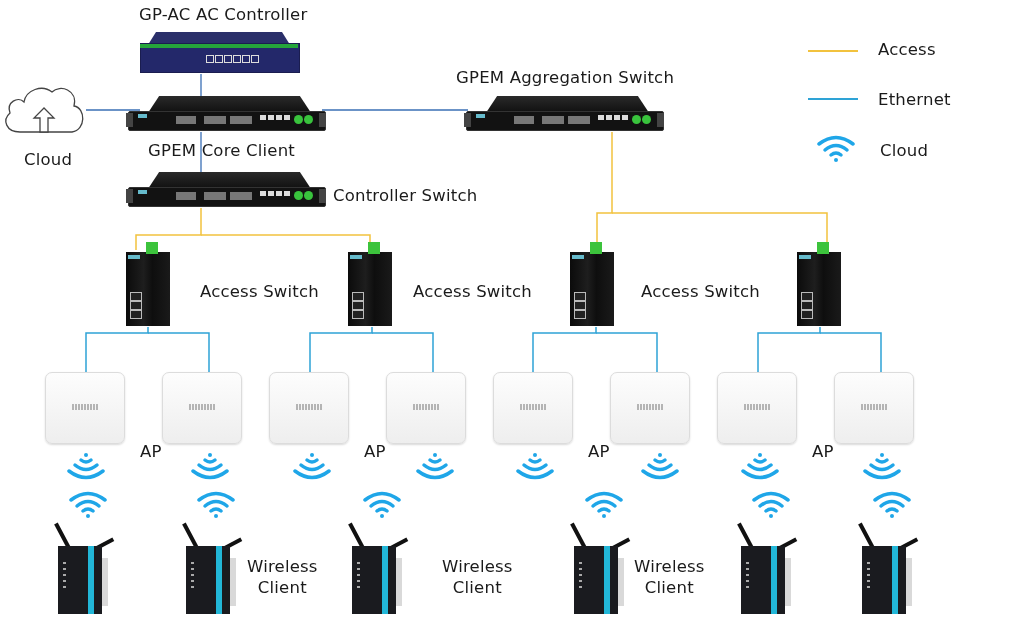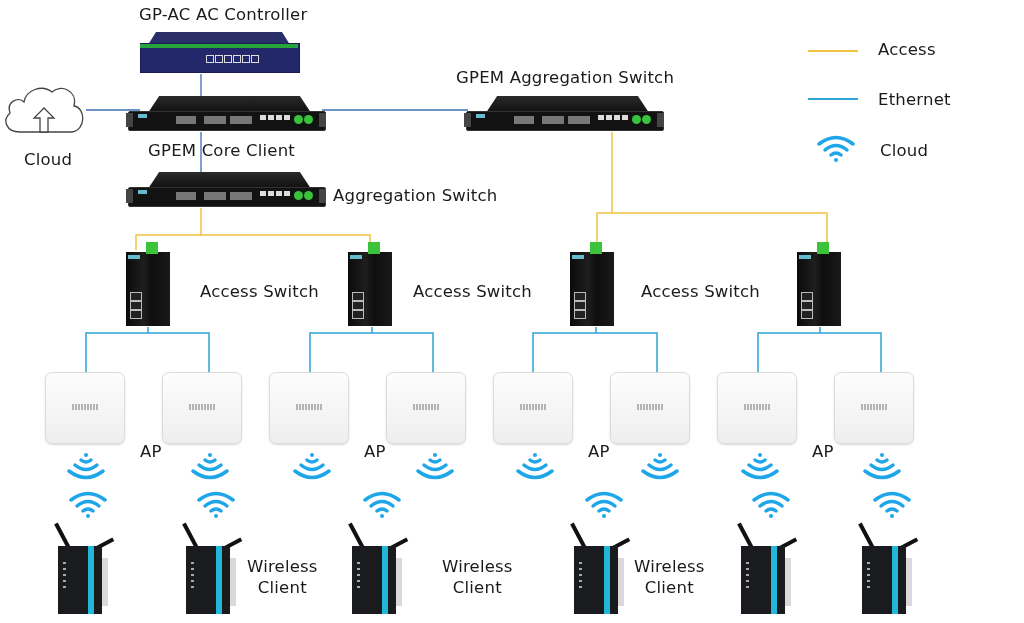--- a/index.html
+++ b/index.html
@@ -117,21 +117,21 @@
   <div class="port" style="left:48px;width:20px"></div>
     <div class="port" style="left:76px;width:22px"></div>
     <div class="port" style="left:102px;width:22px"></div>
   <div class="rj" style="left:132px"></div>
     <div class="rj" style="left:140px"></div>
     <div class="rj" style="left:148px"></div>
     <div class="rj" style="left:156px"></div>
   <div class="grn" style="left:166px"></div>
     <div class="grn" style="left:176px"></div>
 </div>
-<div class="lbl" style="left:333px;top:186px;">Aggregation Switch</div>
+<div class="lbl" style="left:333px;top:186px;">Controller Switch</div>
 
 <div class="lbl" style="left:456px;top:68px;">GPEM Aggregation Switch</div>
 <div class="dev rack" style="left:466px;top:96px;">
   <div class="top"></div>
     <div class="front"></div>
     <div class="ear" style="left:-2px"></div>
     <div class="ear" style="right:-2px"></div>
   <div class="tag"></div>
   <div class="port" style="left:48px;width:20px"></div>
     <div class="port" style="left:76px;width:22px"></div>

